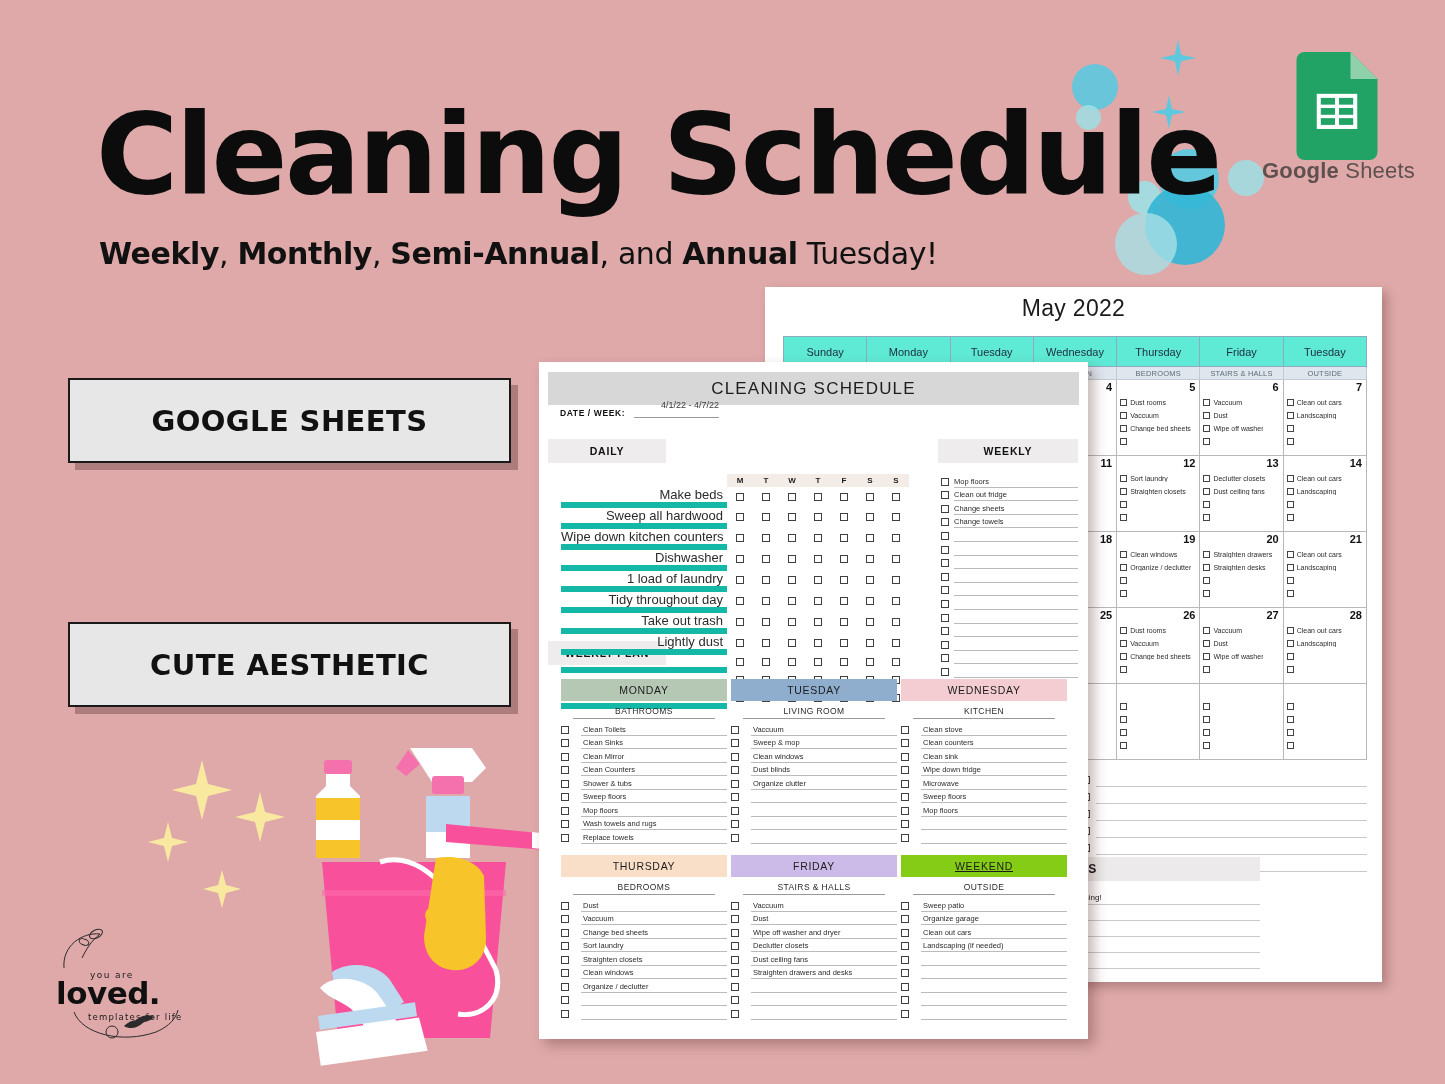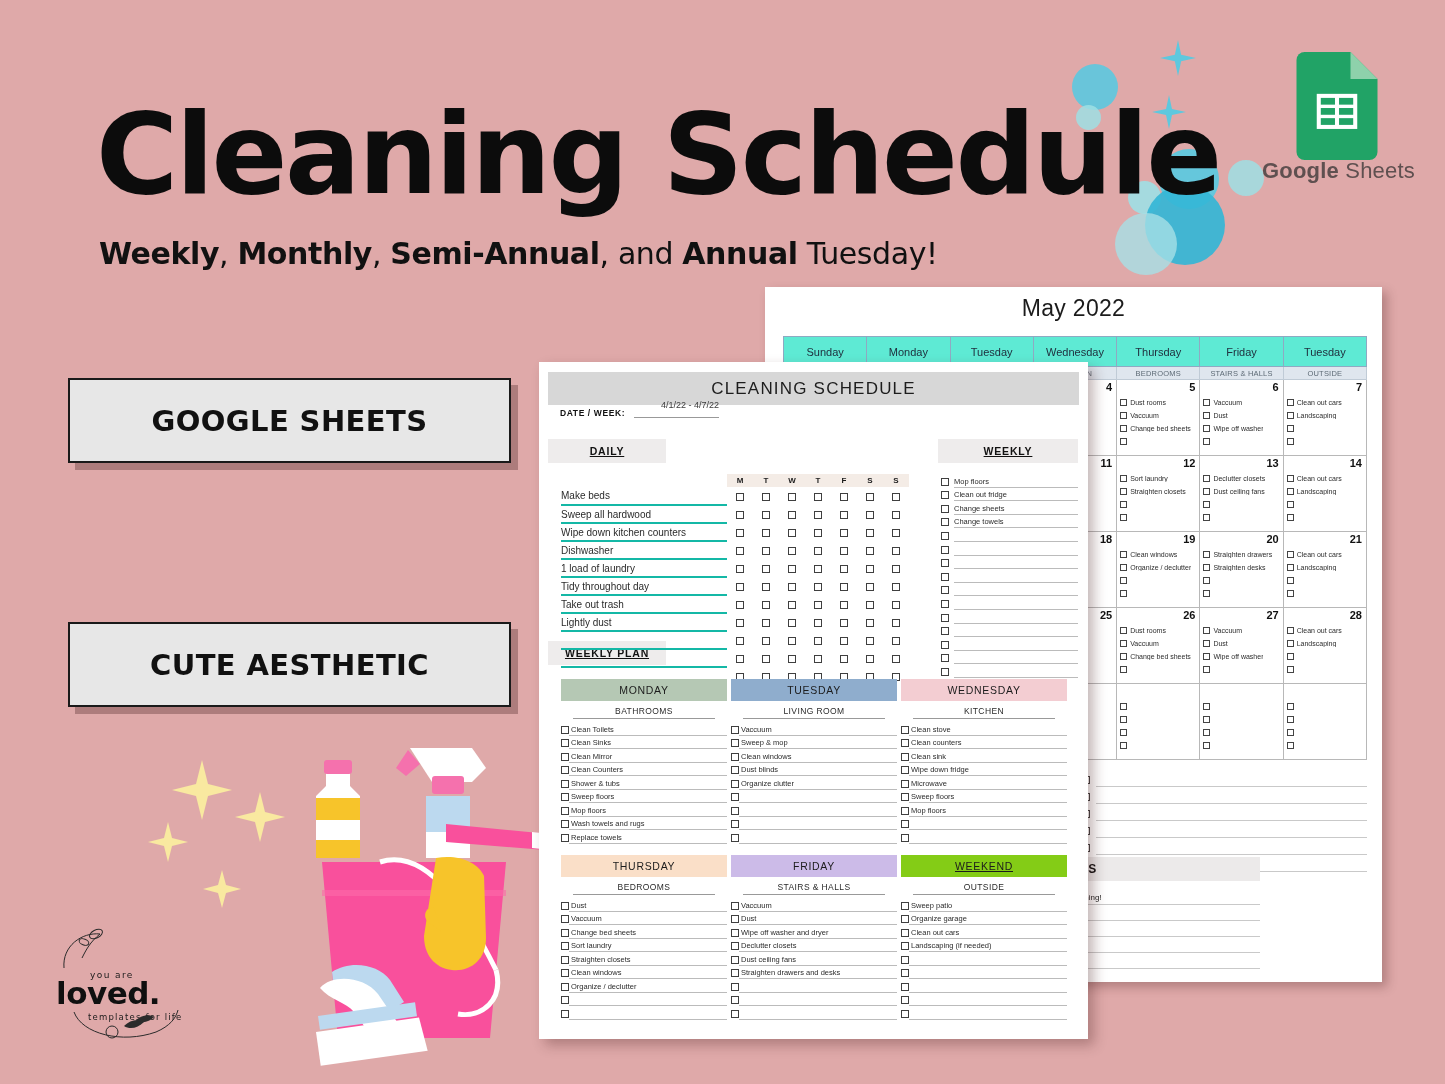--- a/index.html
+++ b/index.html
@@ -126,32 +126,32 @@
     font-size: 17px; color: #1d1d1d; letter-spacing: 1.2px;
   }
   #fp-date { position: absolute; left: 21px; top: 38px; display: flex; align-items: flex-end; gap: 9px; }
   #fp-date .lbl { font-size: 8.5px; font-weight: 700; letter-spacing: .6px; color: #111; }
   #fp-date .val {
     font-size: 9px; color: #3b3b3b; border-bottom: 1px solid #999;
     width: 85px; padding-bottom: 7px; text-align: right;
   }
   .chip-sm {
     position: absolute; background: #eeecec; font-size: 10.5px; font-weight: 700;
-    letter-spacing: .8px; color: #111; display: flex; align-items: center; justify-content: center; text-decoration: underline;
+    letter-spacing: .8px; color: #111; display: flex; align-items: center; justify-content: center;
   }
   #chip-daily { left: 9px; top: 77px; width: 118px; height: 24px; }
   #chip-weekly { left: 399px; top: 77px; width: 140px; height: 24px; }
   #chip-weeklyplan { left: 9px; top: 279px; width: 118px; height: 24px; }
 
   
   #daily { position: absolute; left: 22px; top: 112px; width: 348px; }
   #daily table { border-collapse: collapse; width: 100%; table-layout: fixed; }
   #daily td.task {
-    width: 146px; text-align: left; font-size: 10px; color: #2b2b2b;
-    border-bottom: 2px solid #14b8a6; height: 16px; padding-right: 4px; white-space: nowrap;
+    width: 146px; text-align: right; font-size: 13px; color: #2b2b2b;
+    border-bottom: 6px solid #14b8a6; height: 16px; padding-right: 4px; white-space: nowrap;
   }
   #daily th.dow {
     background: #f4ece6; font-size: 8px; font-weight: 700; color: #1c1c1c;
     height: 13px; text-align: center; width: 26px;
   }
   #daily th.spacer { background: transparent; }
   #daily td.box { text-align: center; height: 16px; }
   #daily td.box i {
     display: inline-block; width: 8px; height: 8px; border: 1px solid #3f3f3f; background: #fff;
   }
@@ -168,21 +168,21 @@
   
   .day-col { position: absolute; width: 166px; }
   .day-head {
     height: 22px; display: flex; align-items: center; justify-content: center;
     font-size: 10.5px; color: #1c1c1c; letter-spacing: .7px;
   }
   .day-room {
     text-align: center; font-size: 8.5px; color: #2a2a2a; letter-spacing: .4px;
     padding: 5px 0 2px 0; margin: 0 12px; border-bottom: 1px solid #999;
   }
-  .d-row { display: flex; align-items: flex-end; gap: 0; height: 13.5px; }
+  .d-row { display: flex; align-items: flex-end; gap: 12px; height: 13.5px; }
   .d-row .cb { width: 8px; height: 8px; border: 1px solid #3f3f3f; flex: 0 0 auto; margin-bottom: 2px; background: #fff; }
   .d-row .ln {
     flex: 1; border-bottom: 1px solid #bbb; font-size: 7.5px; color: #2b2b2b;
     padding-bottom: 1px; padding-left: 2px; white-space: nowrap; overflow: hidden;
   }
   #col-mon  { left: 22px;  top: 317px; }
   #col-tue  { left: 192px; top: 317px; }
   #col-wed  { left: 362px; top: 317px; }
   #col-thu  { left: 22px;  top: 493px; }
   #col-fri  { left: 192px; top: 493px; }

